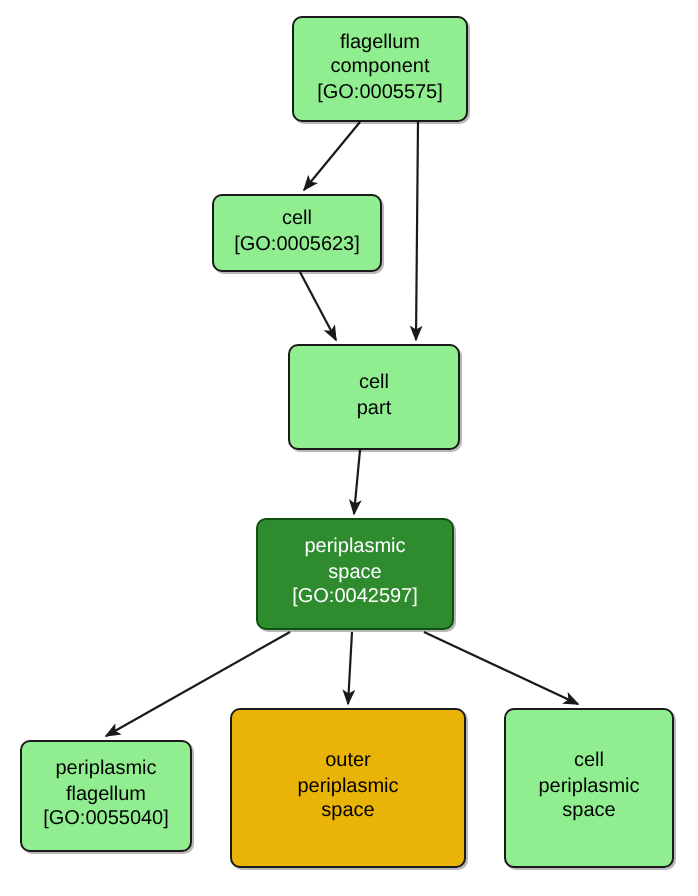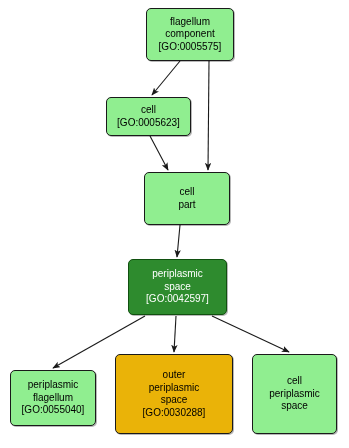--- a/index.html
+++ b/index.html
@@ -94,21 +94,20 @@
       </div>
       <div class="node" style="left: 10px; top: 370px; width: 86px; height: 56px; background: rgb(144, 238, 144);">
         <span class="line">periplasmic</span>
         <span class="line">flagellum</span>
         <span class="line">[GO:0055040]</span>
       </div>
       <div class="node" style="left: 115px; top: 354px; width: 118px; height: 80px; background: #eab308;">
         <span class="line">outer</span>
         <span class="line">periplasmic</span>
         <span class="line">space</span>
-        <span class="line">[GO:0030288]</span>
       </div>
       <div class="node" style="left: 252px; top: 354px; width: 85px; height: 80px; background: rgb(144, 238, 144);">
         <span class="line">cell</span>
         <span class="line">periplasmic</span>
         <span class="line">space</span>
       </div>
     </div>
 
 </div>
 

